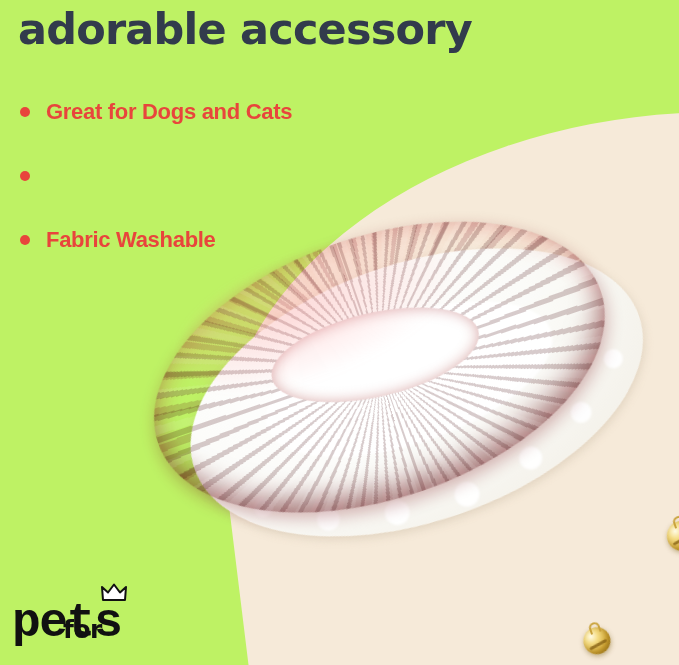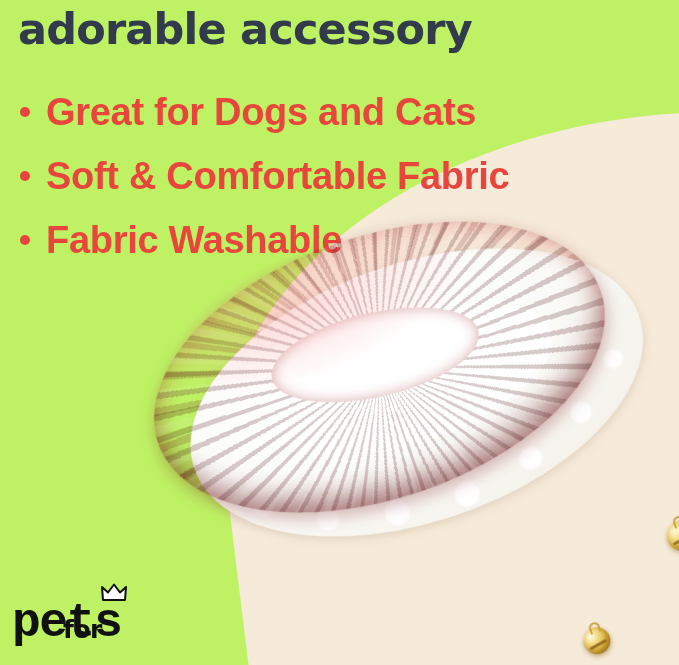--- a/index.html
+++ b/index.html
@@ -43,21 +43,21 @@
     display:flex; align-items:center;
   }
   .bullet .dot{
     position:absolute; left:6px; top:50%;
     margin-top:-5px;
     width:10px; height:10px;
     border-radius:50%;
     background:#e8453c;
   }
   .bullet .btext{
-    font-size:38px;
+    font-size:22px;
     line-height:34px;
     font-weight:600;
     color:#e8453c;
     letter-spacing:-0.3px;
     white-space:nowrap;
     font-family:"Liberation Sans", sans-serif;
   }
 
   
   .product{
@@ -245,21 +245,20 @@
 
   <div class="bullets">
 
     <div class="bullet">
       <span class="dot"></span>
       <span class="btext">Great for Dogs and Cats</span>
     </div>
 
     <div class="bullet">
       <span class="dot"></span>
-      <span class="btext">Soft &amp; Comfortable Fabric</span>
     </div>
 
     <div class="bullet">
       <span class="dot"></span>
       <span class="btext">Fabric Washable</span>
     </div>
 
   </div>
 
   <div class="product">

